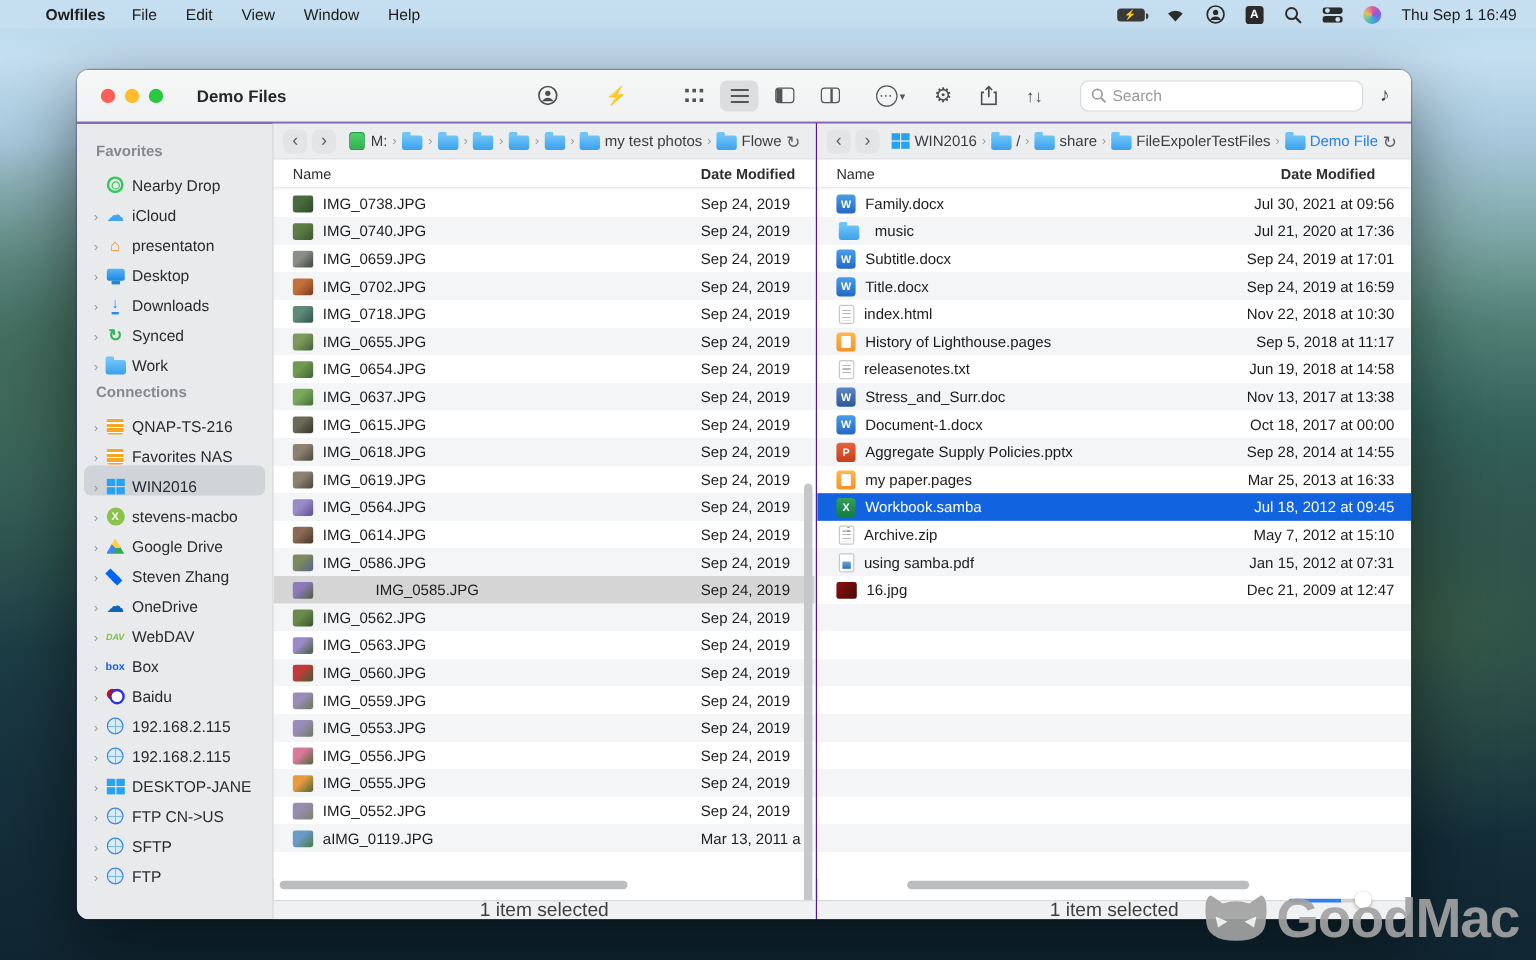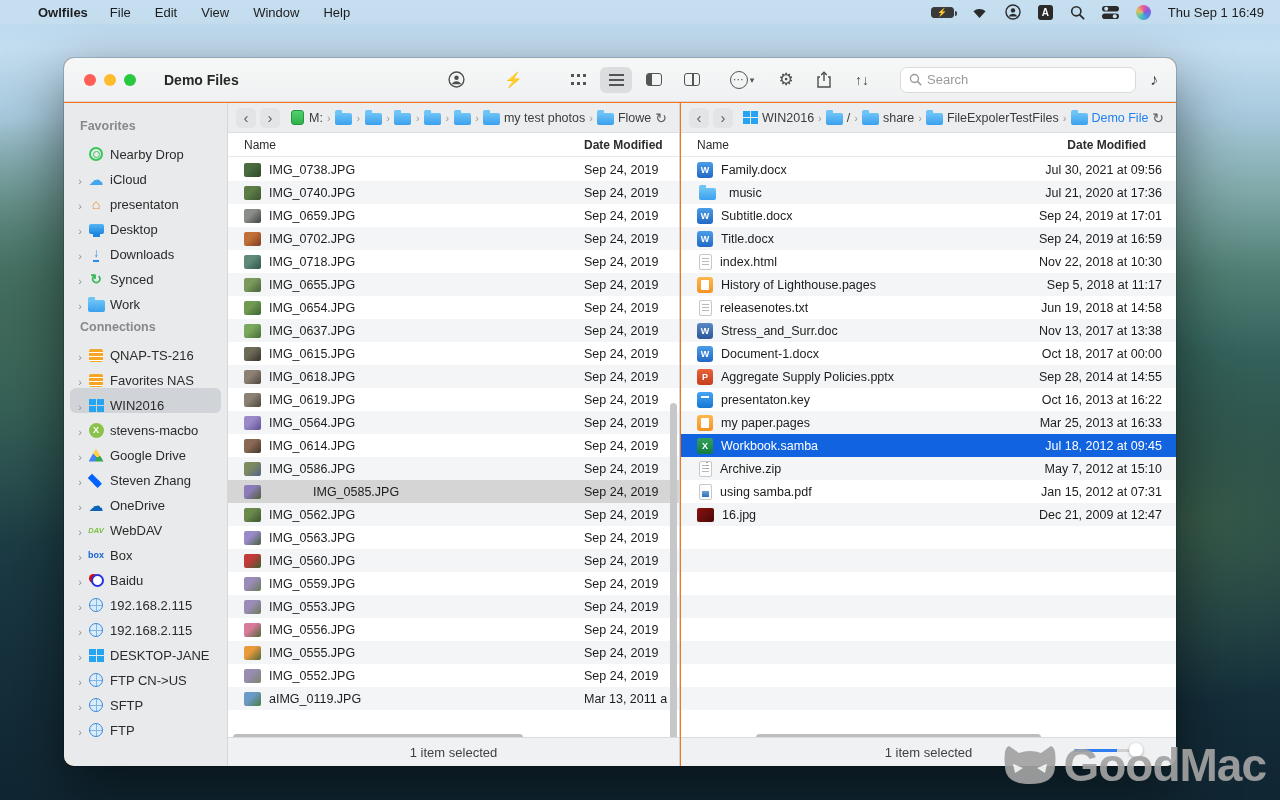--- a/index.html
+++ b/index.html
@@ -18,21 +18,21 @@
   .menubar .mitem{ margin-right:24px; }
   .mb-right{ margin-left:auto; display:flex; align-items:center; gap:17px; padding-right:16px; }
   .mb-batt{ width:23px; height:11px; border:1px solid #3c3c3c; border-radius:3px; position:relative; background:#3a3a3a; display:flex; align-items:center; justify-content:center; color:#fff; font-size:8px; }
   .mb-batt::after{ content:''; position:absolute; right:-4px; top:3px; width:2px; height:5px; background:#3c3c3c; border-radius:0 2px 2px 0; }
   .ascii-a{ width:15px; height:15px; background:#2b2b2b; color:#fff; border-radius:3px; font-size:10px; font-weight:bold; display:flex; align-items:center; justify-content:center; }
   .siri{ width:15px; height:15px; border-radius:50%; background:conic-gradient(#e55a9c,#8a5ae5,#4a90e2,#50c5b7,#e5c15a,#e55a9c); }
   .mb-svg{ display:block; }
   .clock{ font-size:13px; }
   
   .window{ position:absolute; left:64px; top:58px; width:1112px; height:708px;
-    background:#f97316; border-radius:10px; box-shadow:0 22px 60px rgba(0,0,0,.5), 0 0 0 1px rgba(0,0,0,.15);
+    background:#4c1d95; border-radius:10px; box-shadow:0 22px 60px rgba(0,0,0,.5), 0 0 0 1px rgba(0,0,0,.15);
     overflow:hidden; }
   .titlebar{ position:absolute; left:0; top:0; width:100%; height:44px; background:linear-gradient(#f6f7f7,#f0f1f2);
     border-bottom:1px solid #d7d8d9; display:flex; align-items:center; }
   .lights{ display:flex; gap:8px; margin-left:20px; }
   .light{ width:12px; height:12px; border-radius:50%; }
   .l-red{ background:#ff5f57; } .l-yellow{ background:#febc2e; } .l-green{ background:#28c840; }
   .wtitle{ font-size:14px; font-weight:bold; color:#272727; margin-left:28px; }
   .tb-icons{ display:flex; align-items:center; margin-left:auto; }
   .tbtn{ width:32px; height:26px; display:flex; align-items:center; justify-content:center; color:#4e4e4e; border-radius:6px; margin-left:6px; font-size:15px; }
   .tbtn.active{ background:#dcdddf; }
@@ -136,22 +136,22 @@
   .page{ width:13px; height:16px; background:#fdfdfd; border:1px solid #c8c8c8; border-radius:2px; position:relative; flex:none; margin-left:2px; }
   .page::after{ content:''; position:absolute; left:2px; right:2px; top:3px; height:9px;
       background:repeating-linear-gradient(180deg,#b9b9b9 0 1px,transparent 1px 3px); }
   .page.zip::before{ content:''; position:absolute; left:50%; top:0; bottom:6px; width:2px;
       background:repeating-linear-gradient(180deg,#9a9a9a 0 1px,transparent 1px 3px); z-index:2; }
   .page.pdf::after{ background:linear-gradient(#6aa5d8,#2f6fb2); top:auto; bottom:2px; height:6px; }
   
   .hscroll{ position:absolute; bottom:22px; left:0; right:0; height:12px; }
   .hthumb{ position:absolute; top:2px; height:7px; border-radius:4px; background:#bcbdbe; }
   .vthumb{ position:absolute; right:2px; width:7px; border-radius:4px; background:#c6c7c8; }
-  .statusbar{ position:absolute; left:0; right:0; bottom:0; height:29px; background:#f0f1f2; border-top:1px solid #dadbdc;
-      display:flex; align-items:center; justify-content:center; font-size:13px; color:#3f3f3f; }
+  .statusbar{ position:absolute; left:0; right:0; bottom:0; height:16px; background:#f0f1f2; border-top:1px solid #dadbdc;
+      display:flex; align-items:center; justify-content:center; font-size:16px; color:#3f3f3f; }
   .zoomslider{ position:absolute; right:40px; bottom:14px; width:62px; height:3px; background:linear-gradient(90deg,#2f7ef0 0 70%, #d0d0d0 70%); border-radius:2px; }
   .zoomknob{ position:absolute; right:-7px; top:-6px; width:14px; height:14px; border-radius:50%; background:#fff; box-shadow:0 1px 3px rgba(0,0,0,.35); }
   
   .watermark{ position:absolute; right:14px; bottom:8px; display:flex; align-items:center; color:#a2a2a2; opacity:.92; z-index:50; }
   .wm-text{ font-size:46px; font-weight:bold; letter-spacing:-1px; }
 </style>
 </head>
 <body>
 
 <div class="menubar">
@@ -703,25 +703,20 @@
           <span class="tile t-word">W</span>
           <span class="fname">Document-1.docx</span>
           <span class="fdate">Oct 18, 2017 at 00:00</span>
         </div>
         <div class="frow">
           <span class="tile t-ppt">P</span>
           <span class="fname">Aggregate Supply Policies.pptx</span>
           <span class="fdate">Sep 28, 2014 at 14:55</span>
         </div>
         <div class="frow">
-          <span class="tile t-key"></span>
-          <span class="fname">presentaton.key</span>
-          <span class="fdate">Oct 16, 2013 at 16:22</span>
-        </div>
-        <div class="frow">
           <span class="tile t-pages"></span>
           <span class="fname">my paper.pages</span>
           <span class="fdate">Mar 25, 2013 at 16:33</span>
         </div>
         <div class="frow bluesel">
           <span class="tile t-excel">X</span>
           <span class="fname">Workbook.samba</span>
           <span class="fdate">Jul 18, 2012 at 09:45</span>
         </div>
         <div class="frow">

